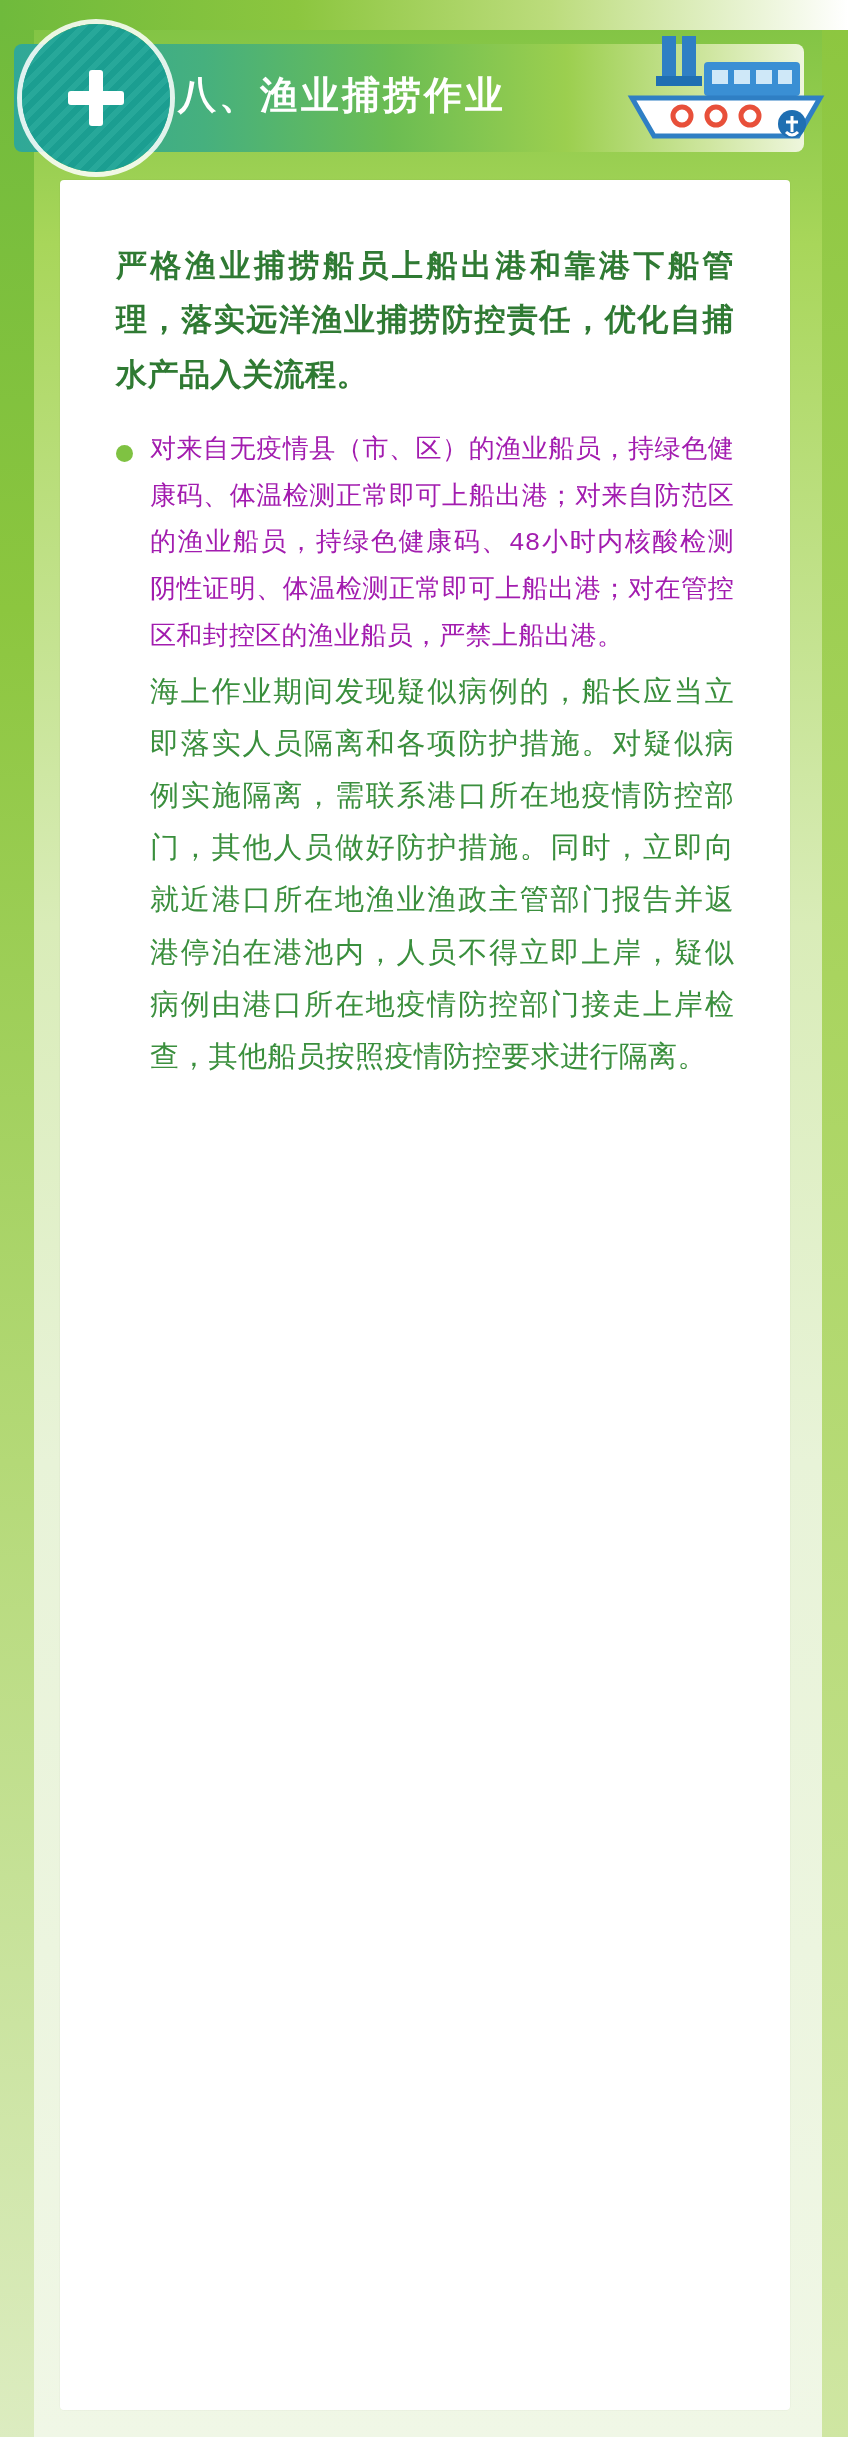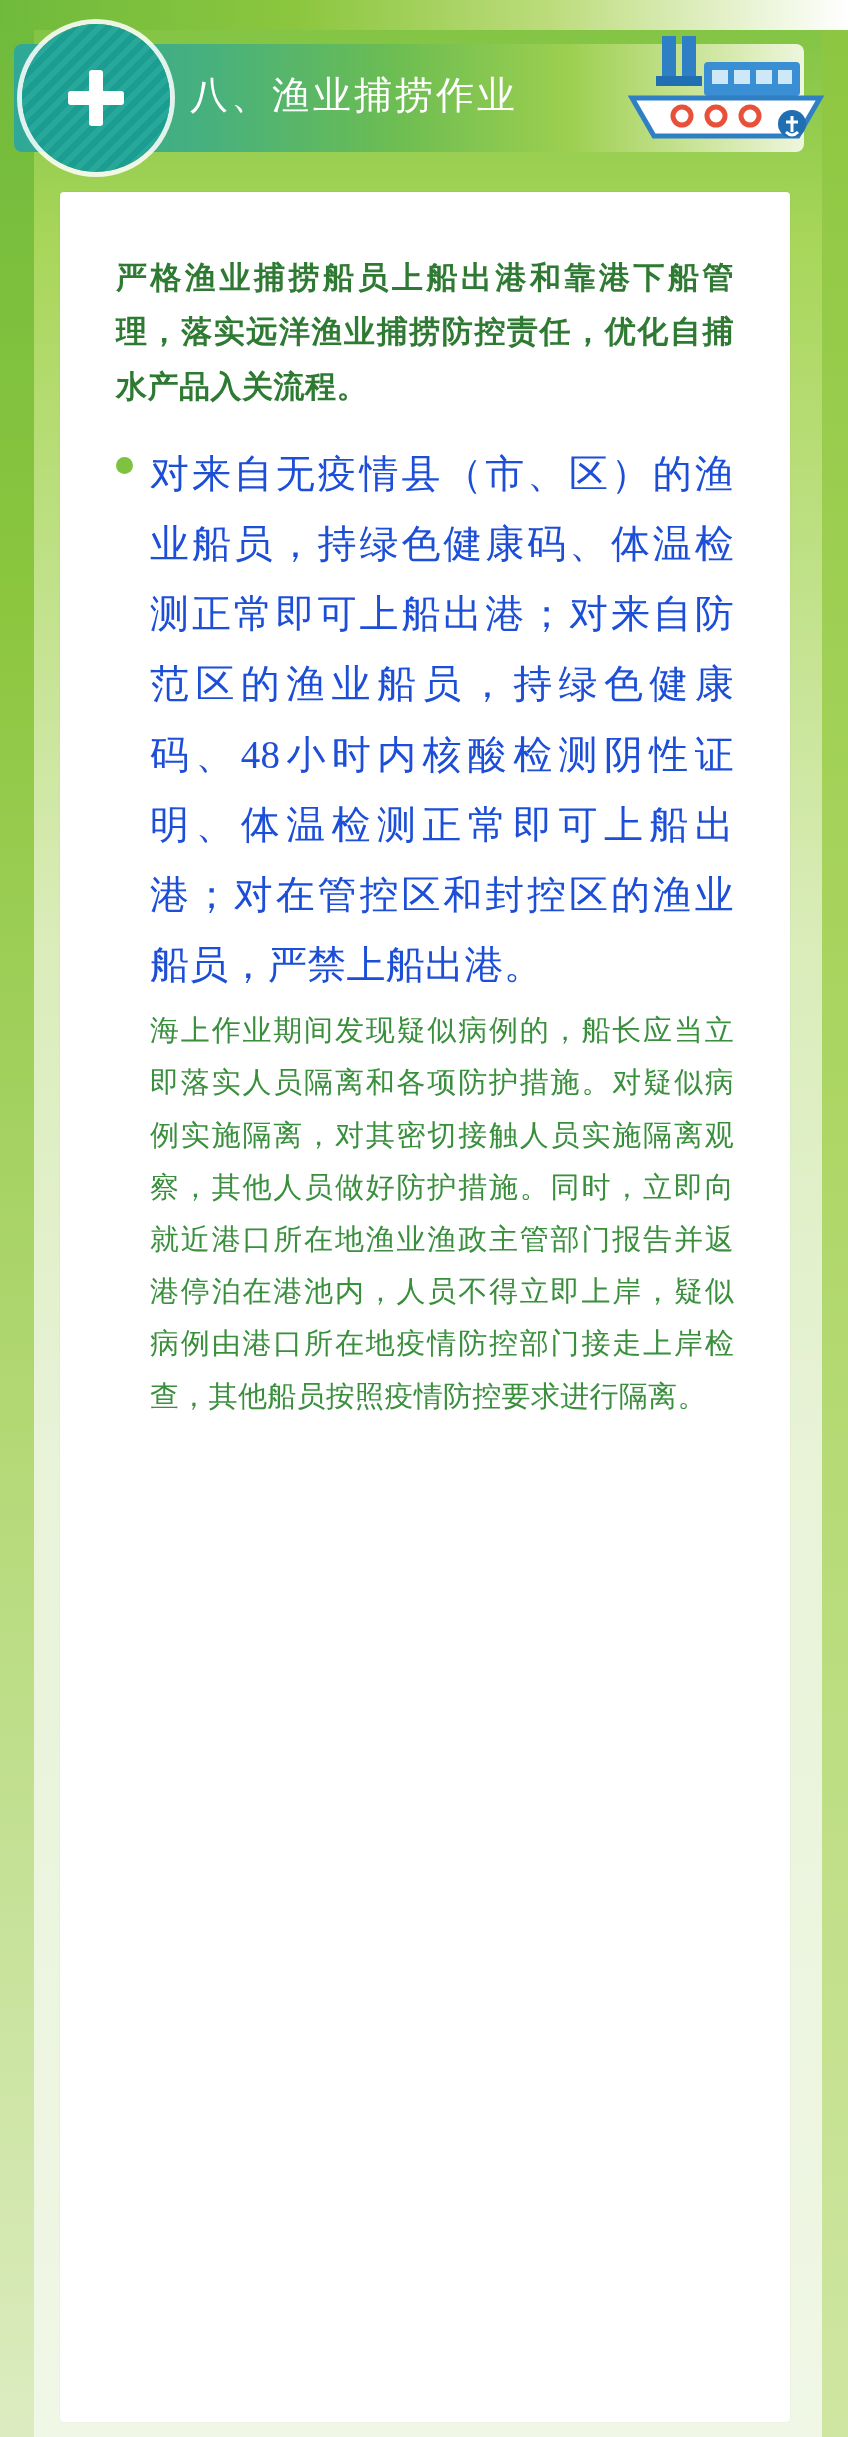--- a/index.html
+++ b/index.html
@@ -84,39 +84,39 @@
   }
   .header-cross:before {
     left: 21px; top: 0; width: 14px; height: 56px;
   }
   .header-cross:after {
     left: 0; top: 21px; width: 56px; height: 14px;
   }
   .header-title {
     position: absolute;
     top: 52px;
-    left: 176px;
+    left: 164px;
     font-family: "DejaVu Sans", "Liberation Sans", sans-serif;
     font-size: 38px;
-    font-weight: normal;
+    font-weight: bold;
     letter-spacing: 3px;
     color: #ffffff;
     white-space: nowrap;
   }
   .boat {
     position: absolute;
     top: 10px;
     right: 8px;
     width: 250px;
     height: 140px;
   }
   
   .card {
     position: absolute;
-    top: 192px;
+    top: 180px;
     left: 60px;
     width: 730px;
     min-height: 2230px;
     background: #ffffff;
     border-radius: 4px;
     box-shadow: 0 0 0 1px rgba(0,0,0,0.02);
     padding: 0;
     box-sizing: border-box;
   }
   .lead {
@@ -132,24 +132,24 @@
   }
   .bullets {
     margin: 0;
     padding: 26px 56px 40px 56px;
     list-style: none;
   }
   .bullet-item {
     position: relative;
     padding-left: 34px;
     margin-bottom: 4px;
-    font-family: Liberation Serif, serif;
-    font-size: 39px;
+    font-family: Liberation Mono, monospace;
+    font-size: 26px;
     line-height: 1.8;
-    color: #1d4ed8;
+    color: #a21caf;
     text-align: justify;
     letter-spacing: 0.3px;
   }
   .bullet-item .dot {
     position: absolute;
     left: 0;
     top: 18px;
     width: 17px;
     height: 17px;
     border-radius: 50%;
@@ -202,17 +202,17 @@
   </div>
 
   <div class="card">
     <p class="lead">严格渔业捕捞船员上船出港和靠港下船管理，落实远洋渔业捕捞防控责任，优化自捕水产品入关流程。</p>
 
     <ul class="bullets">
       <li class="bullet-item">
         <span class="dot"></span>
         <span>对来自无疫情县（市、区）的渔业船员，持绿色健康码、体温检测正常即可上船出港；对来自防范区的渔业船员，持绿色健康码、48小时内核酸检测阴性证明、体温检测正常即可上船出港；对在管控区和封控区的渔业船员，严禁上船出港。</span>
       </li>
-      <li class="para-cont">海上作业期间发现疑似病例的，船长应当立即落实人员隔离和各项防护措施。对疑似病例实施隔离，对其密切接触人员实施隔离观察，其他人员做好防护措施。同时，立即向就近港口所在地渔业渔政主管部门报告并返港停泊在港池内，人员不得立即上岸，疑似病例由港口所在地疫情防控部门接走上岸检查，其他船员按照疫情防控要求进行隔离。</li>
+      <li class="para-cont">海上作业期间发现疑似病例的，船长应当立即落实人员隔离和各项防护措施。对疑似病例实施隔离，需联系港口所在地疫情防控部门，其他人员做好防护措施。同时，立即向就近港口所在地渔业渔政主管部门报告并返港停泊在港池内，人员不得立即上岸，疑似病例由港口所在地疫情防控部门接走上岸检查，其他船员按照疫情防控要求进行隔离。</li>
     </ul>
   </div>
 
 </div>
 
 </body></html>

